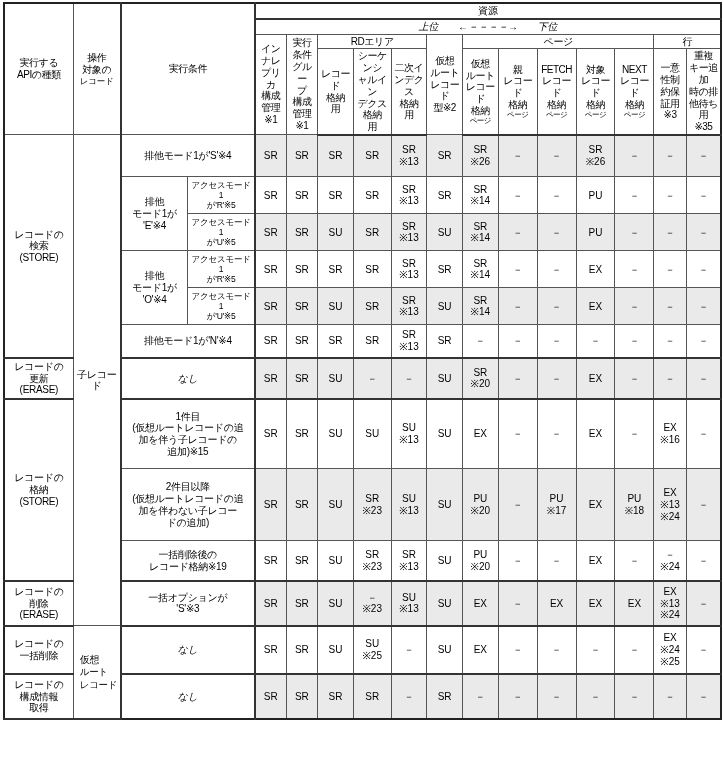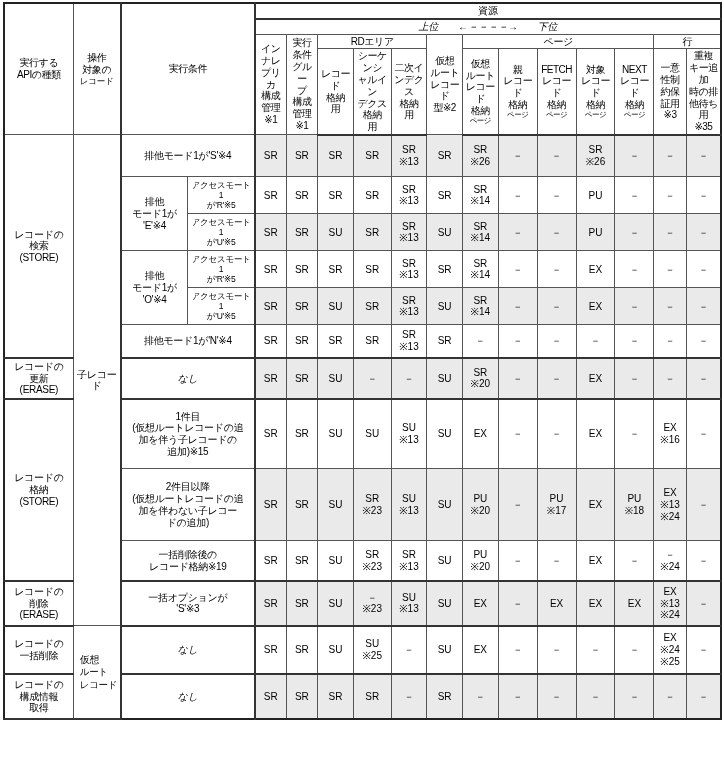--- a/index.html
+++ b/index.html
@@ -38,21 +38,21 @@
     word-break: break-all;
   }
   
   table.matrix {
     border-top: 2px solid #222;
     border-bottom: 2px solid #222;
     border-left: 2px solid #222;
     border-right: 2px solid #222;
   }
   .thk-b { border-bottom: 2px solid #333 !important; }
-  .thk-r { border-right: 2px solid #333 !important; border-radius: 20px; }
+  .thk-r { border-right: 2px solid #333 !important; }
 
   .jp-small { font-size: 8.5px; letter-spacing: -0.2px; }
   .jp-mid   { font-size: 10px; }
   .hdr-res  { font-size: 10px; }
   .hdr-dir  { font-size: 10.5px; letter-spacing: 1px; font-style: italic; }
   .leftlab {
     text-align: left;
     font-size: 9.5px;
     line-height: 1.35;
     padding-left: 4px;

